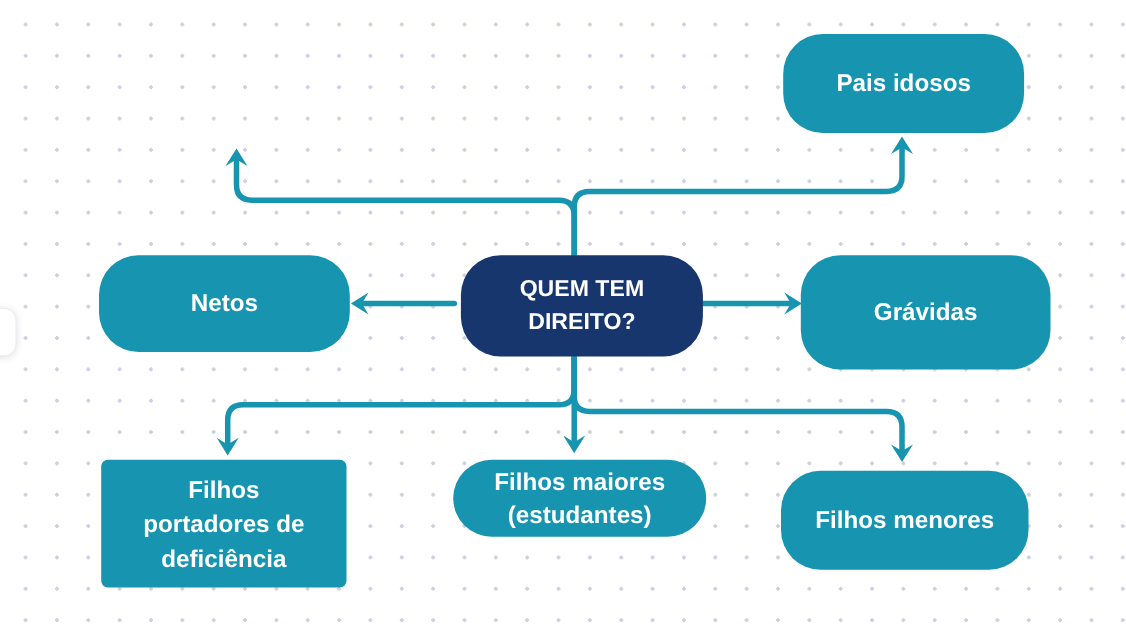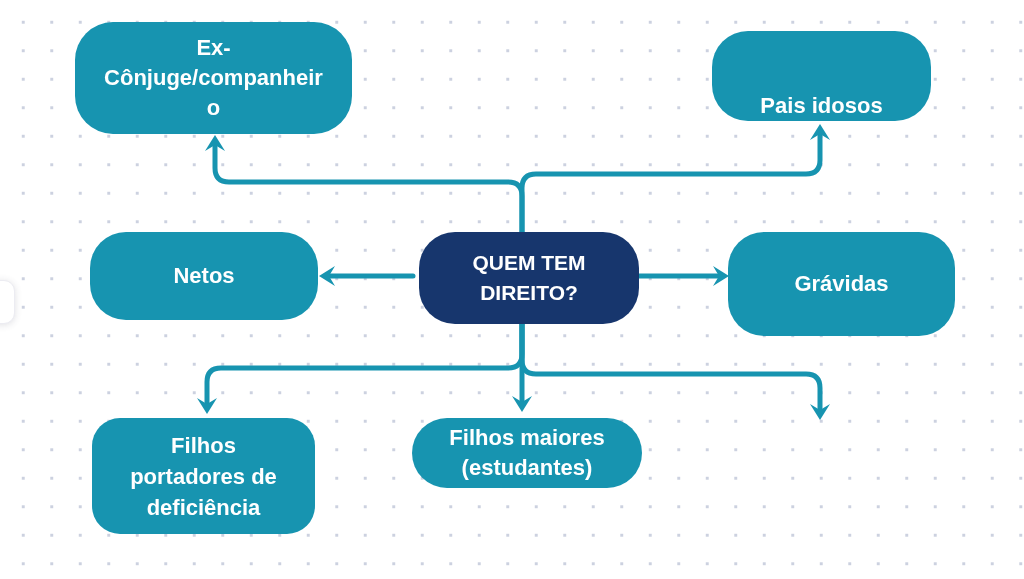--- a/index.html
+++ b/index.html
@@ -98,48 +98,44 @@
       <path class="line" d="M 522 320 L 522 401"></path>
       <path class="head" d="M 522 412 L 512 396 L 522 402 L 532 396 Z"></path>
     </g>
 
     <g>
       <path class="line" d="M 522 320 L 522 360 Q 522 374 536 374 L 806 374 Q 820 374 820 388 L 820 409"></path>
       <path class="head" d="M 820 420 L 810 404 L 820 410 L 830 404 Z"></path>
     </g>
   </svg>
 
-  <div class="node teal" style="left:75px; top:22px; width:277px; height:112px; border-radius:38px; font-size:22px; line-height:30px; padding:0 20px;">
-    <span class="label">
-      <span class="line">Ex-</span>
-      <span class="line">Cônjuge/companheir</span>
-      <span class="line">o</span>
-    </span>
-  </div>
 
-  <div class="node teal" style="left:712px; top:31px; width:219px; height:90px; border-radius:36px; font-size:22px; line-height:30px; padding:0 20px;align-items:flex-end;">
+  <div class="node teal" style="left:712px; top:31px; width:219px; height:90px; border-radius:36px; font-size:22px; line-height:30px; padding:0 20px;">
     <span class="label">Pais idosos</span>
   </div>
 
   <div class="node teal" style="left:90px; top:232px; width:228px; height:88px; border-radius:36px; font-size:22px; line-height:30px; padding:0 20px;">
     <span class="label">Netos</span>
   </div>
 
   <div class="node navy" style="left:419px; top:232px; width:220px; height:92px; border-radius:36px; font-size:21px; line-height:30px; padding:0 28px;justify-content:center;">
     <span class="label">QUEM TEM DIREITO?</span>
   </div>
 
   <div class="node teal" style="left:728px; top:232px; width:227px; height:104px; border-radius:36px; font-size:22px; line-height:30px; padding:0 20px;">
     <span class="label">Grávidas</span>
   </div>
 
-  <div class="node teal" style="left:92px; top:418px; width:223px; height:116px; border-radius:28px; font-size:22px; line-height:31px; padding:0 26px;">
+  <div class="node teal" style="left:92px; top:418px; width:223px; height:116px; border-radius:6px; font-size:22px; line-height:31px; padding:0 26px;">
     <span class="label">Filhos portadores de deficiência</span>
   </div>
 
   <div class="node teal" style="left:412px; top:418px; width:230px; height:70px; border-radius:36px; font-size:22px; line-height:30px; padding:0 25px;">
     <span class="label">Filhos maiores (estudantes)</span>
   </div>
 
+  <div class="node teal" style="left:710px; top:428px; width:225px; height:90px; border-radius:36px; font-size:22px; line-height:30px; padding:0 20px;">
+    <span class="label">Filhos menores</span>
+  </div>
 
   <div id="side-handle"></div>
 
 </div>
 
 </body></html>

